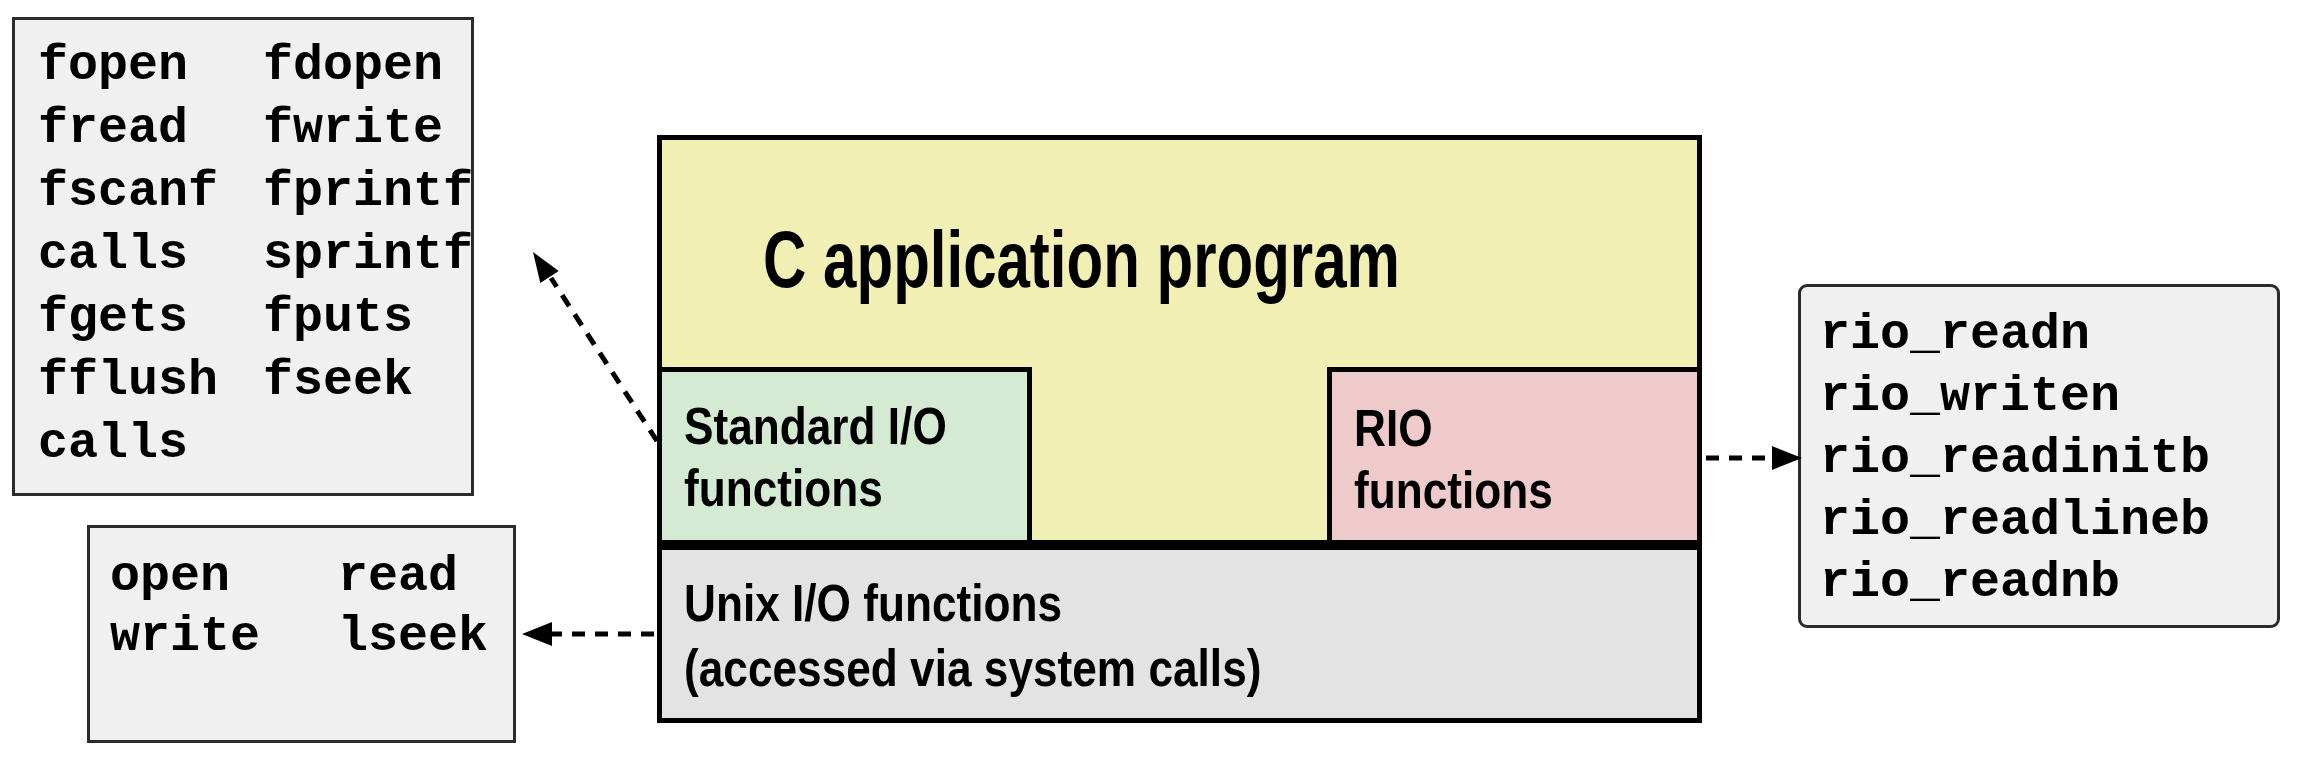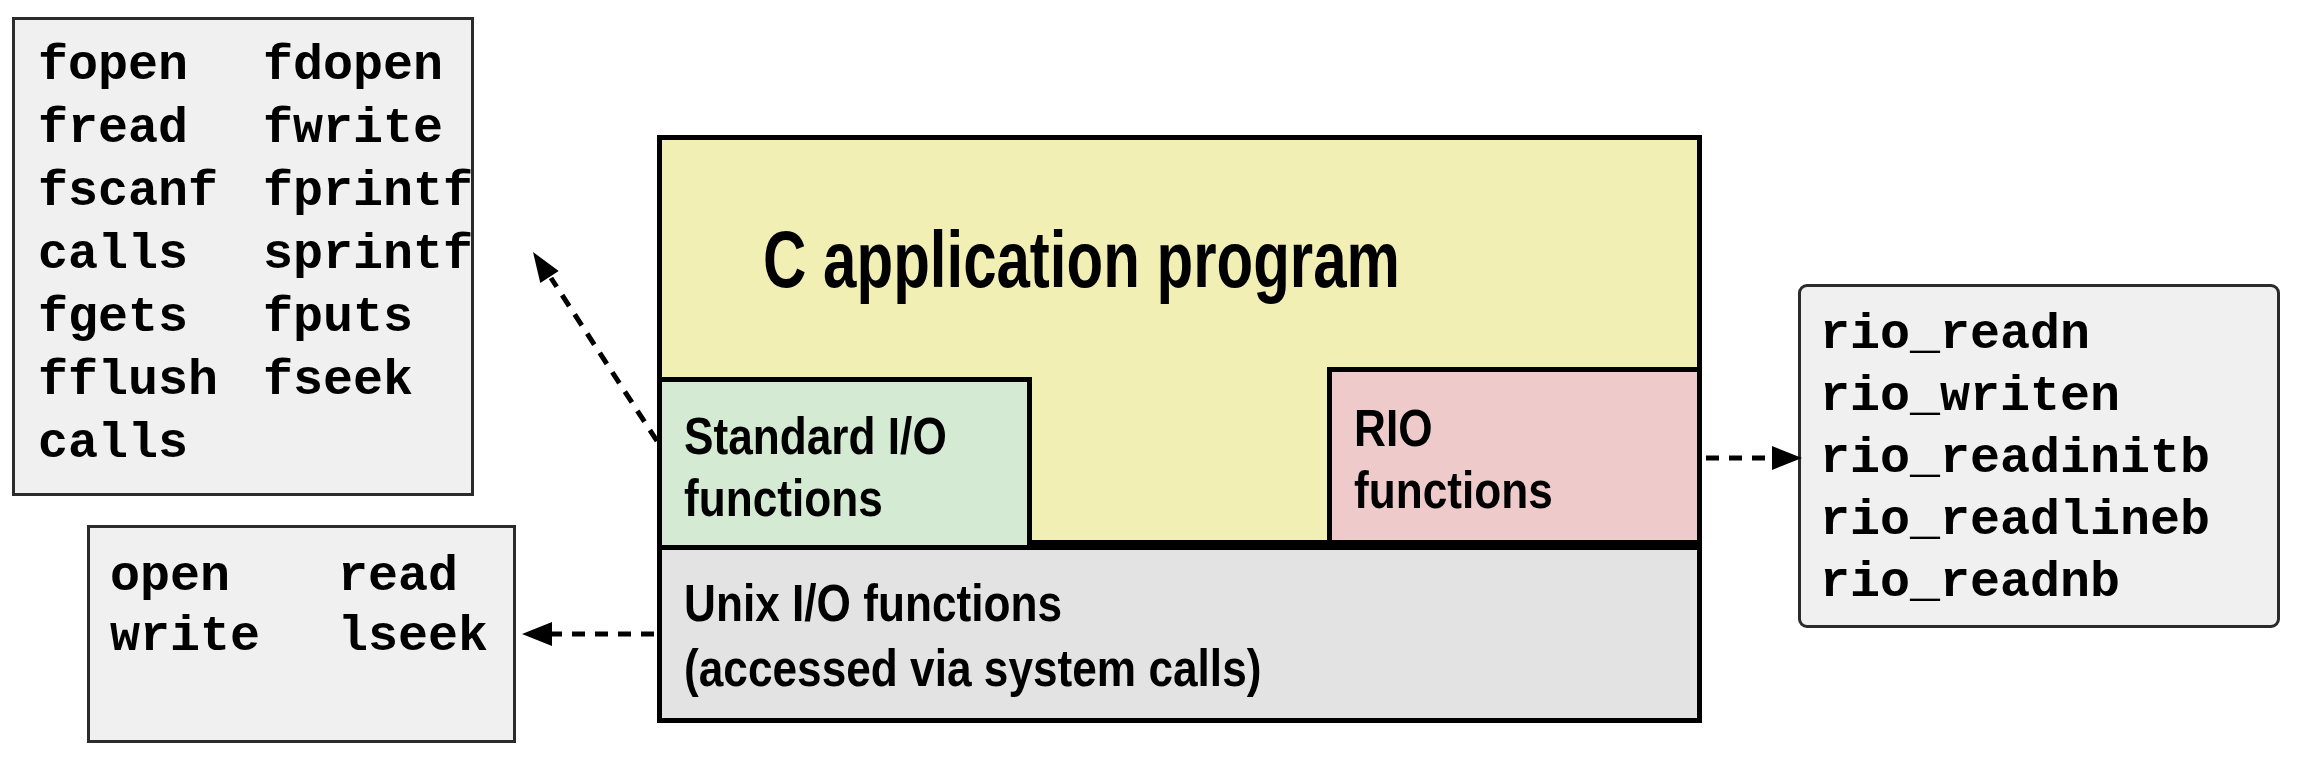--- a/index.html
+++ b/index.html
@@ -25,21 +25,21 @@
   #left-box .lrow{height:63px;line-height:63px;}
   #left-box .c1{display:inline-block;width:225px;}
   #lower-left-box{left:87px;top:525px;width:429px;height:218px;padding:19px 0 0 20px;}
   #lower-left-box .lrow{height:60px;line-height:60px;}
   #lower-left-box .c1{display:inline-block;width:228px;}
   #right-box{left:1798px;top:284px;width:482px;height:344px;padding:17px 0 0 19px;border-radius:9px;}
   #right-box .lrow{height:62px;line-height:62px;}
   
   .mainbox{border:5px solid var(--diagram_border,#000);}
   #app-box{left:657px;top:135px;width:1045px;height:410px;background:var(--app_box,#F2EFB5);}
-  #stdio-box{left:657px;top:377px;width:375px;height:178px;background:var(--stdio_fill,#D5EAD3);padding:23px 0 0 22px;}
+  #stdio-box{left:657px;top:367px;width:375px;height:178px;background:var(--stdio_fill,#D5EAD3);padding:23px 0 0 22px;}
   #rio-box{left:1327px;top:367px;width:375px;height:178px;background:var(--rio_fill,#EECACB);padding:25px 0 0 22px;}
   #unix-box{left:657px;top:545px;width:1045px;height:178px;background:var(--unix_fill,#E3E3E3);padding:21px 10px 0 22px;}
   #app-title{left:657px;top:220px;width:1045px;text-align:left;font-size:80px;line-height:80px;font-weight:bold;}
   #app-title .cond{display:inline-block;transform:scaleX(0.75);transform-origin:50% 50%;white-space:nowrap;}
   .label-line{font-size:52px;font-weight:bold;line-height:62px;white-space:nowrap;}
   #unix-box .label-line{line-height:65px;}
   .label-line .cond{display:inline-block;transform:scaleX(0.85);transform-origin:0 50%;white-space:nowrap;}
   
   #arrows{position:absolute;left:0;top:0;width:2300px;height:766px;pointer-events:none;}
 </style>

